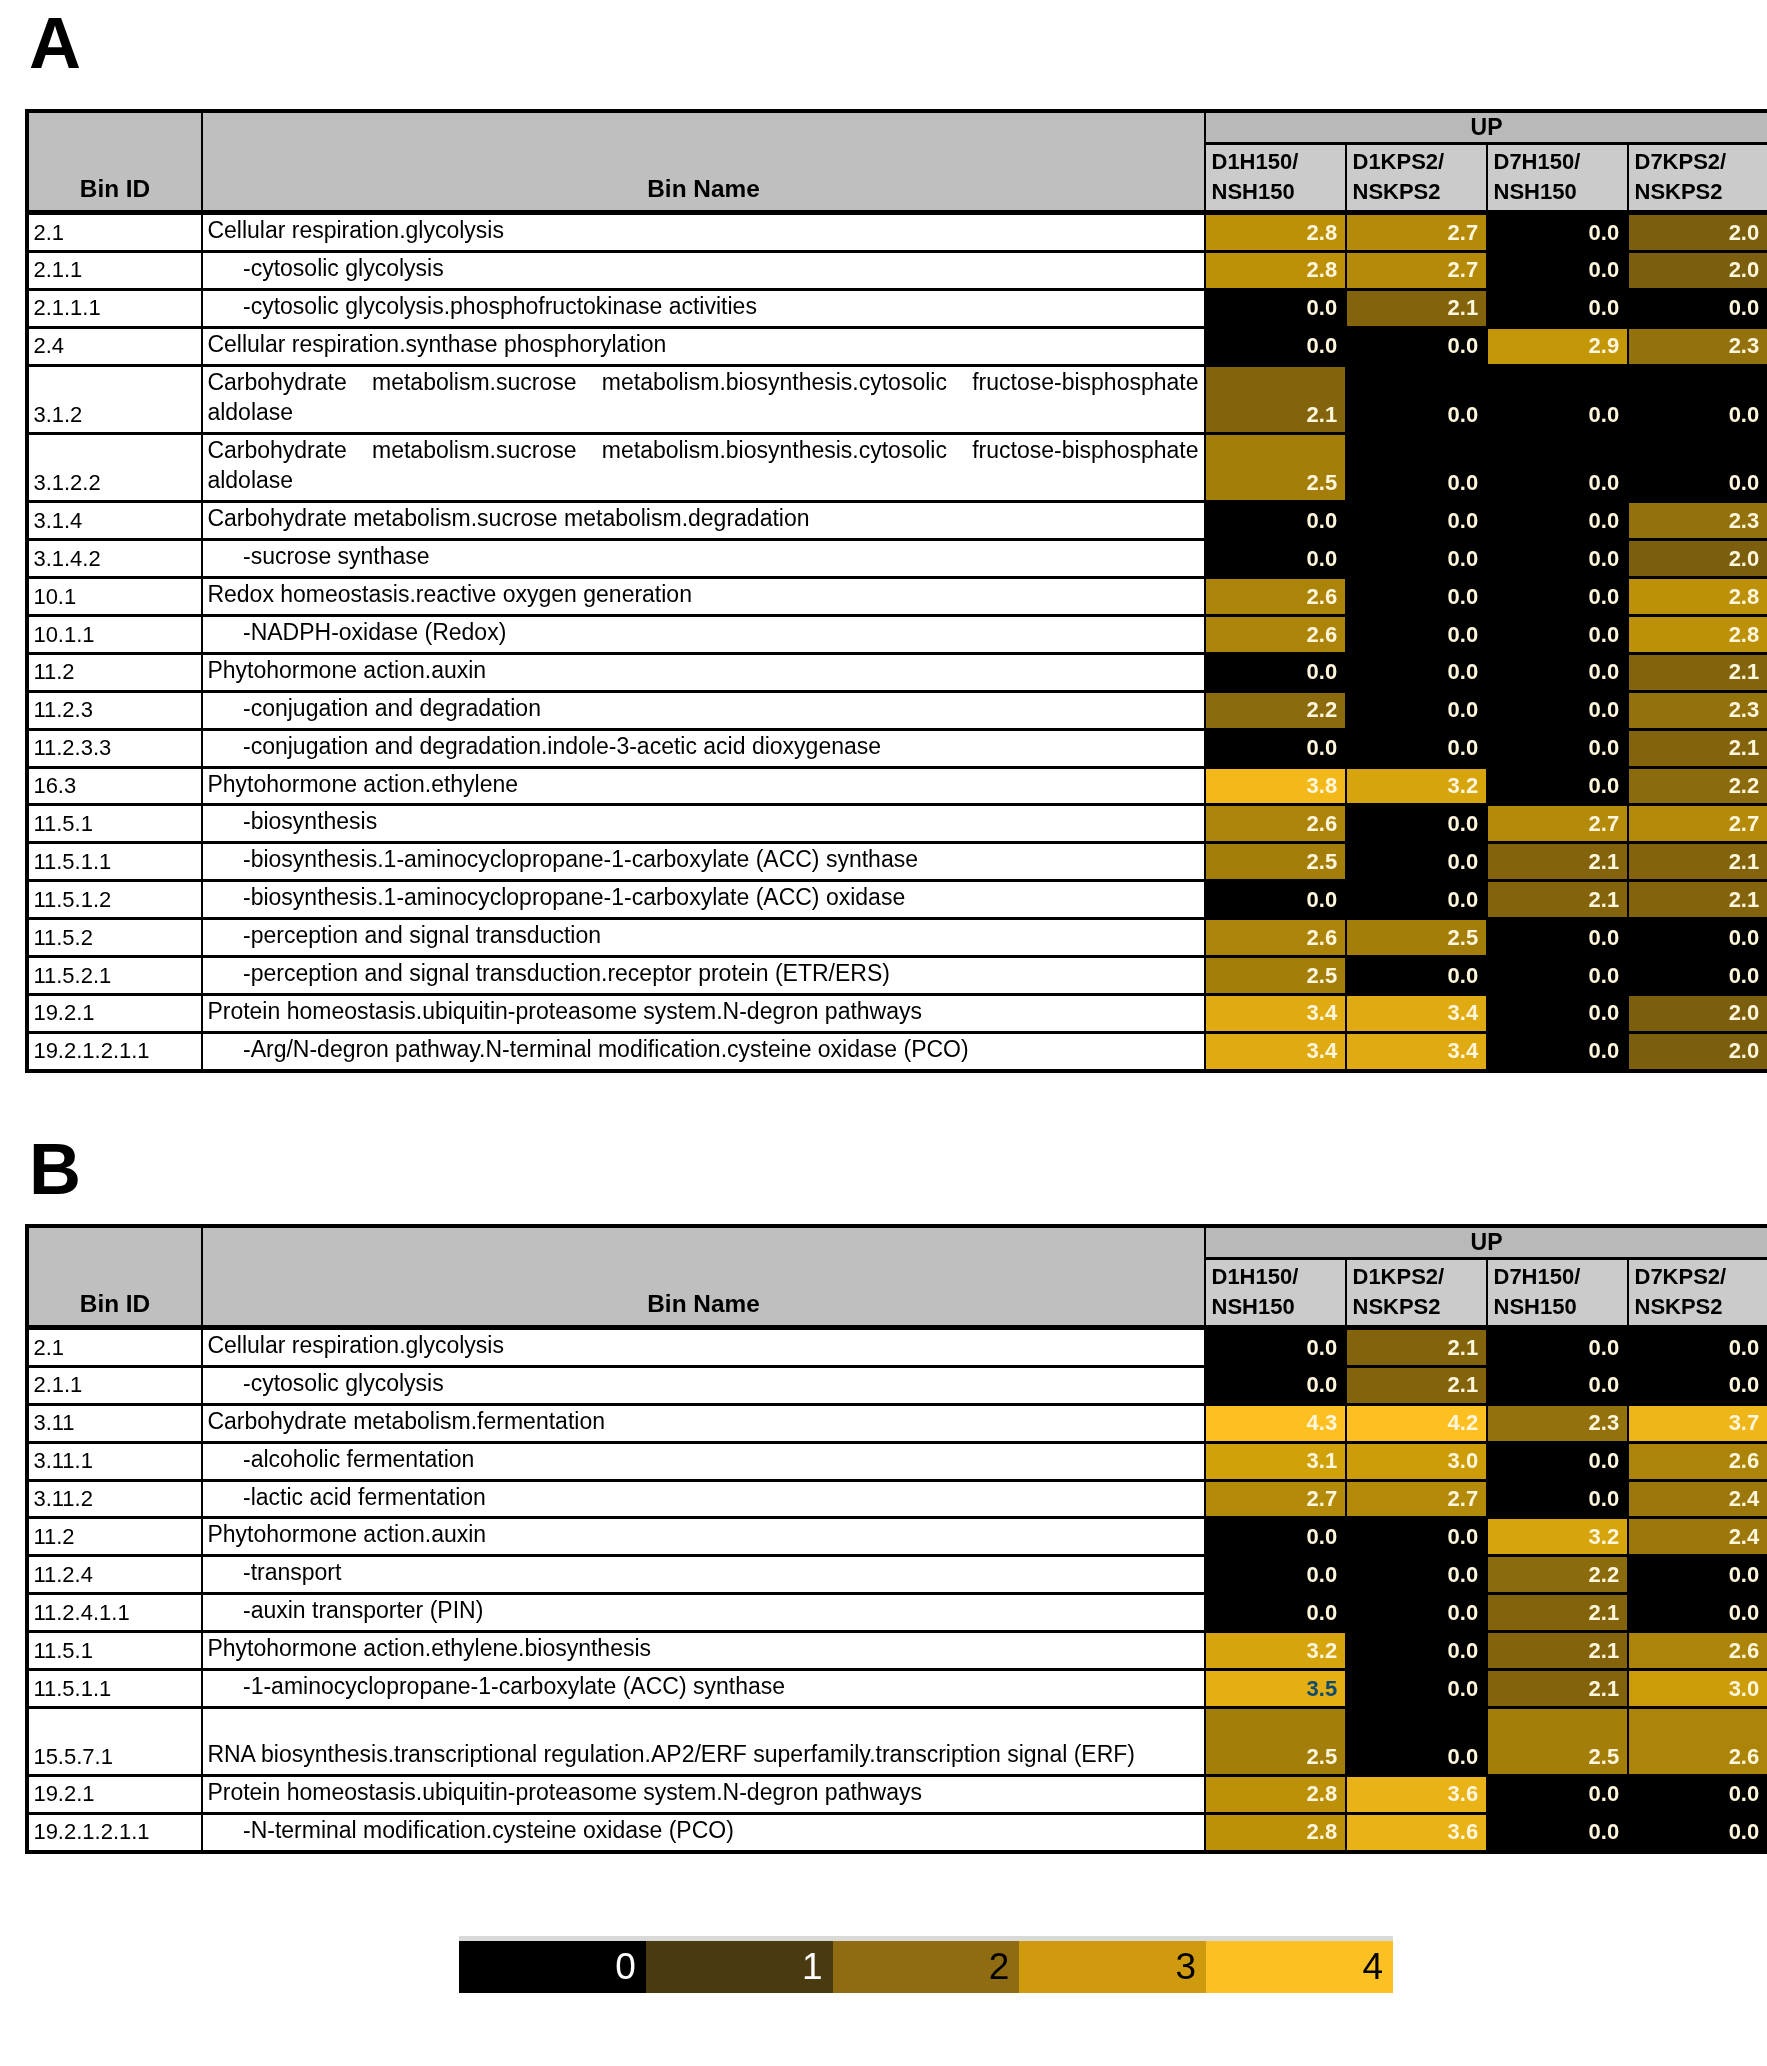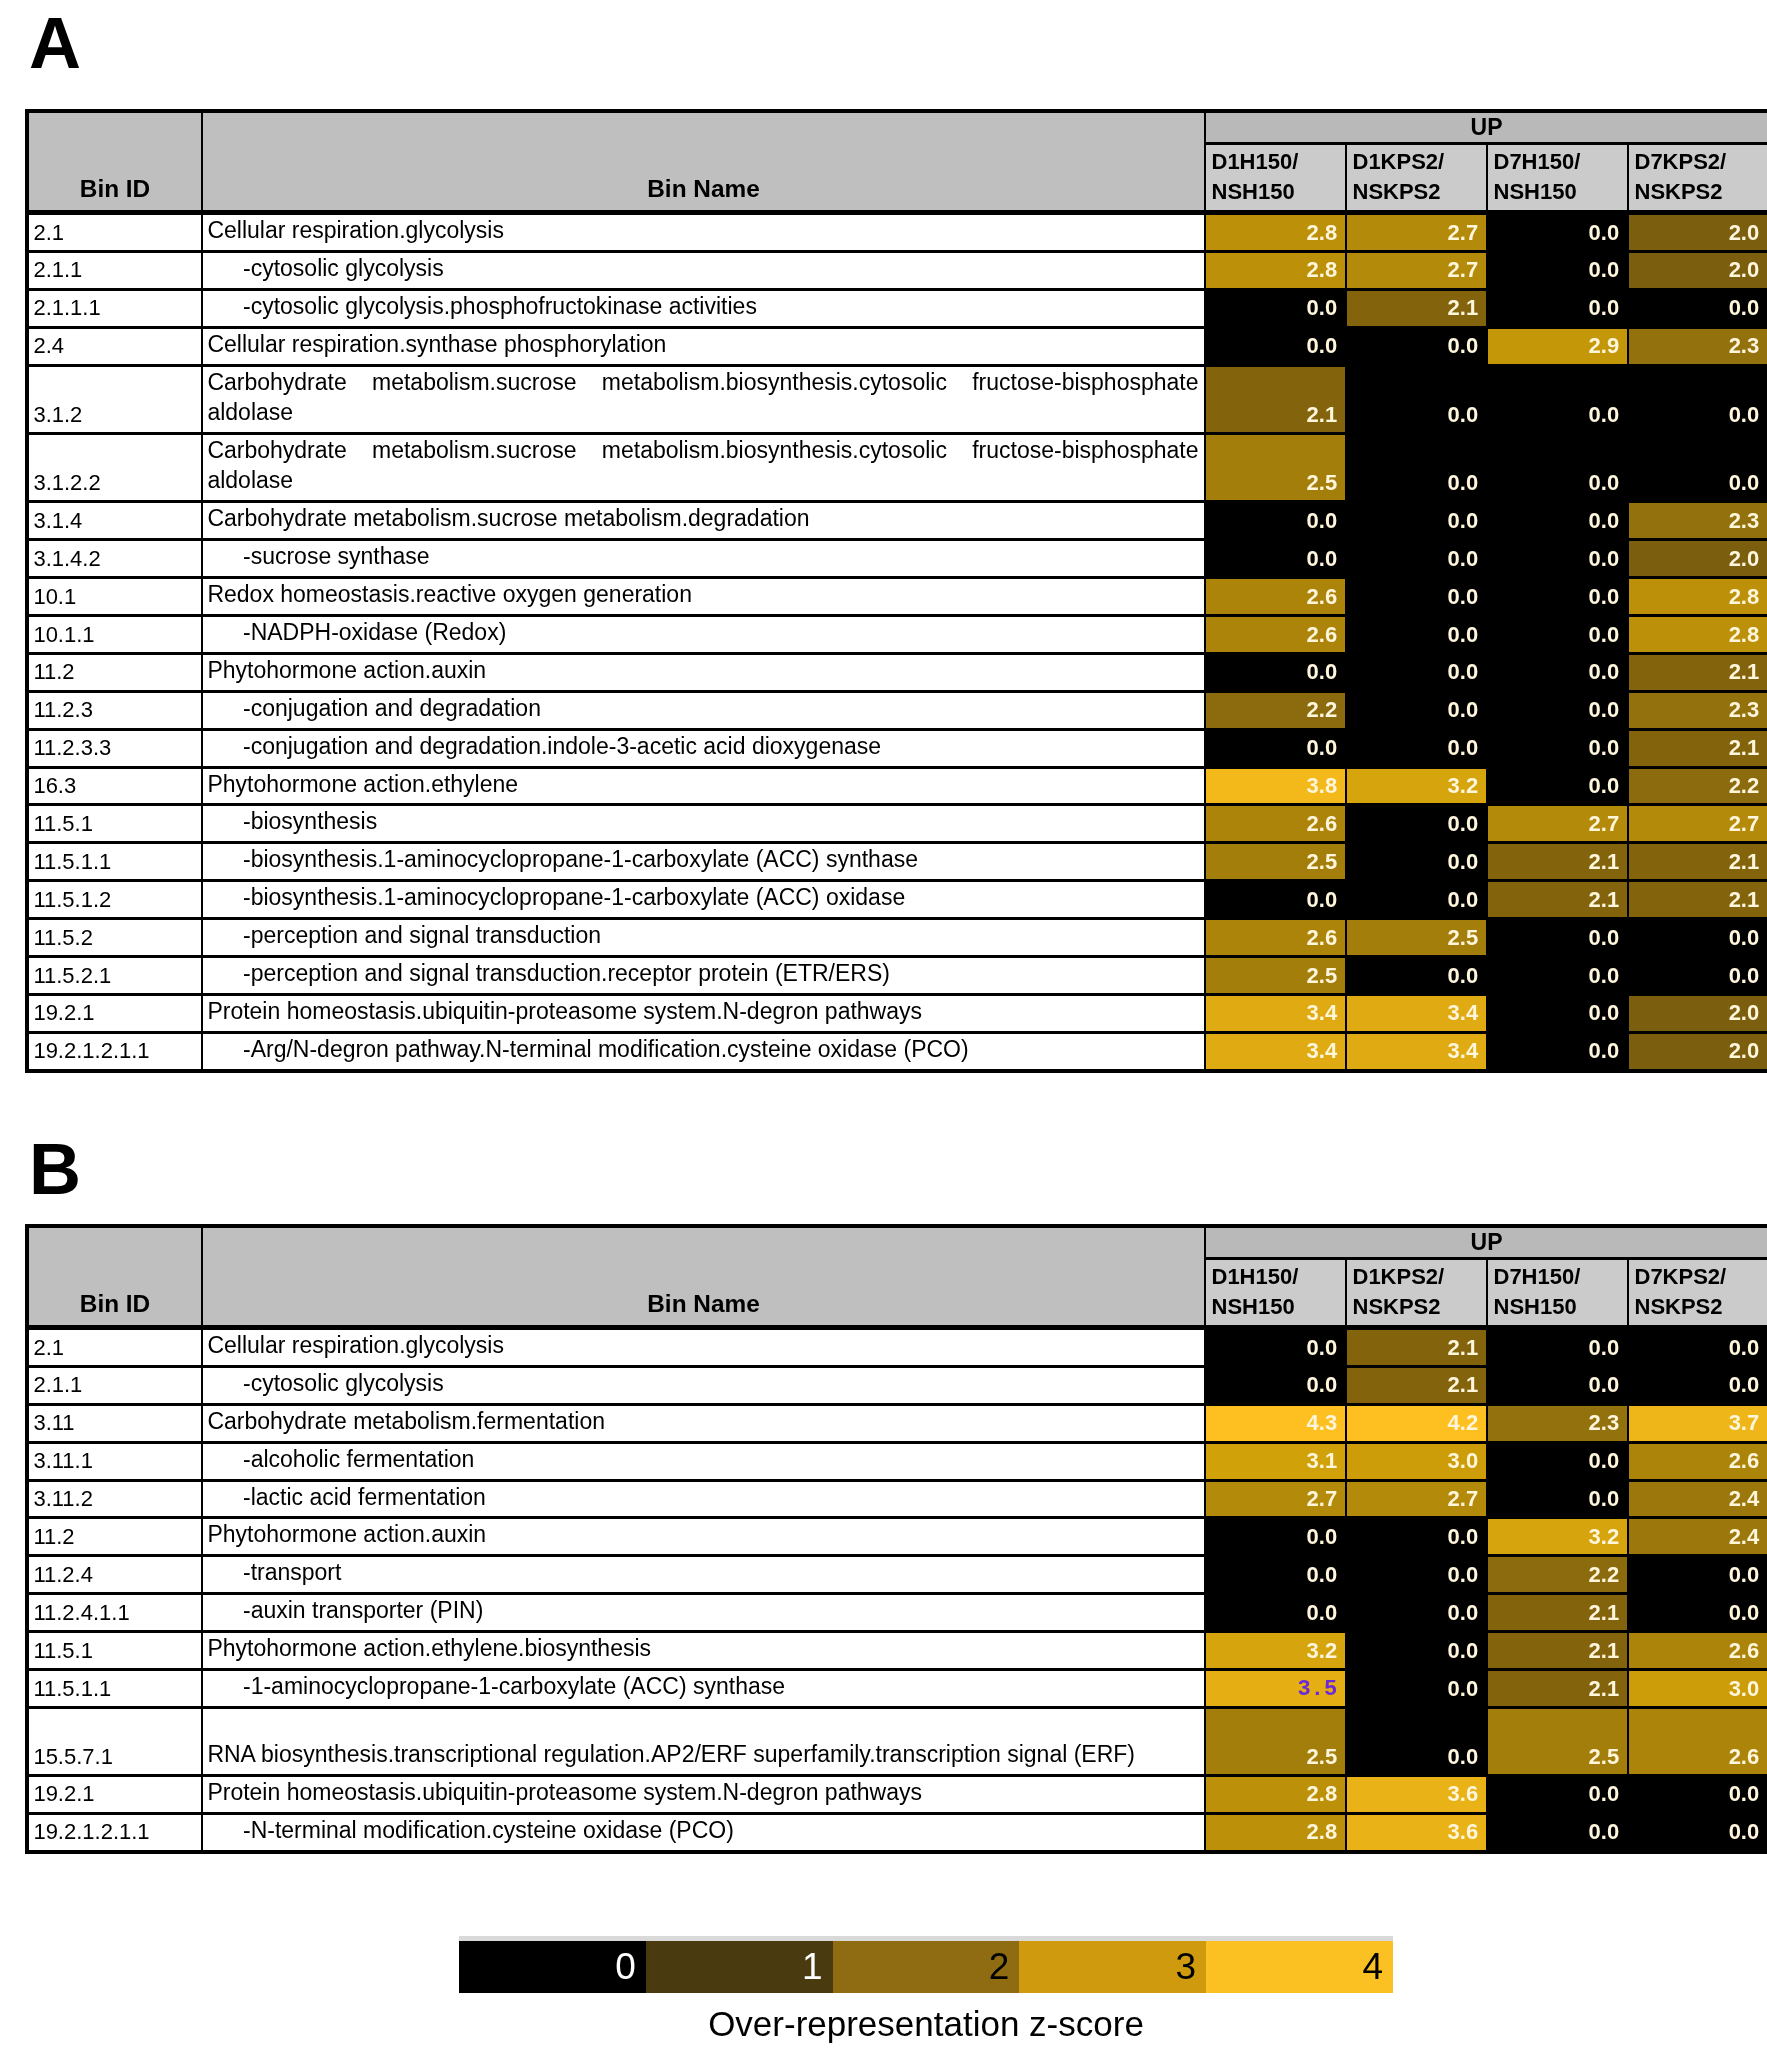--- a/index.html
+++ b/index.html
@@ -362,21 +362,21 @@
           <td class="id-cell">11.5.1</td>
           <td class="name-cell">Phytohormone action.ethylene.biosynthesis</td>
           <td class="val-cell" style="background: rgb(214, 164, 13); color: rgb(255, 246, 220);">3.2</td>
           <td class="val-cell" style="background: rgb(0, 0, 0); color: rgb(255, 246, 220);">0.0</td>
           <td class="val-cell" style="background: rgb(131, 100, 13); color: rgb(255, 246, 220);">2.1</td>
           <td class="val-cell" style="background: rgb(172, 132, 10); color: rgb(255, 246, 220);">2.6</td>
         </tr>
         <tr>
           <td class="id-cell">11.5.1.1</td>
           <td class="name-cell indent">-1-aminocyclopropane-1-carboxylate (ACC) synthase</td>
-          <td class="val-cell" style="background: rgb(229, 175, 20); color: #6d28d9; font-family: Liberation Mono, monospace;">3.5</td>
+          <td class="val-cell" style="background: rgb(229, 175, 20); color: #0c4a6e;">3.5</td>
           <td class="val-cell" style="background: rgb(0, 0, 0); color: rgb(255, 246, 220);">0.0</td>
           <td class="val-cell" style="background: rgb(131, 100, 13); color: rgb(255, 246, 220);">2.1</td>
           <td class="val-cell" style="background: rgb(204, 157, 8); color: rgb(255, 246, 220);">3.0</td>
         </tr>
         <tr class="tall">
           <td class="id-cell">15.5.7.1</td>
           <td class="name-cell">RNA biosynthesis.transcriptional regulation.AP2/ERF superfamily.transcription signal (ERF)</td>
           <td class="val-cell" style="background: rgb(164, 126, 11); color: rgb(255, 246, 220);">2.5</td>
           <td class="val-cell" style="background: rgb(0, 0, 0); color: rgb(255, 246, 220);">0.0</td>
           <td class="val-cell" style="background: rgb(164, 126, 11); color: rgb(255, 246, 220);">2.5</td>
@@ -402,17 +402,16 @@
   </table>
 
   <figure class="legend" style="margin:0">
     <div class="legend-bar">
         <div class="legend-seg" style="background: rgb(0, 0, 0); color: rgb(255, 255, 255);">0</div>
         <div class="legend-seg" style="background: rgb(74, 58, 16); color: rgb(255, 255, 255);">1</div>
         <div class="legend-seg" style="background: rgb(143, 108, 18); color: rgb(0, 0, 0);">2</div>
         <div class="legend-seg" style="background: rgb(207, 154, 14); color: rgb(0, 0, 0);">3</div>
         <div class="legend-seg" style="background: rgb(251, 192, 33); color: rgb(0, 0, 0);">4</div>
       </div>
-    <figcaption class="legend-caption">Over-representation z-score</figcaption>
   </figure>
 
 </div>
 
 
 </body></html>

